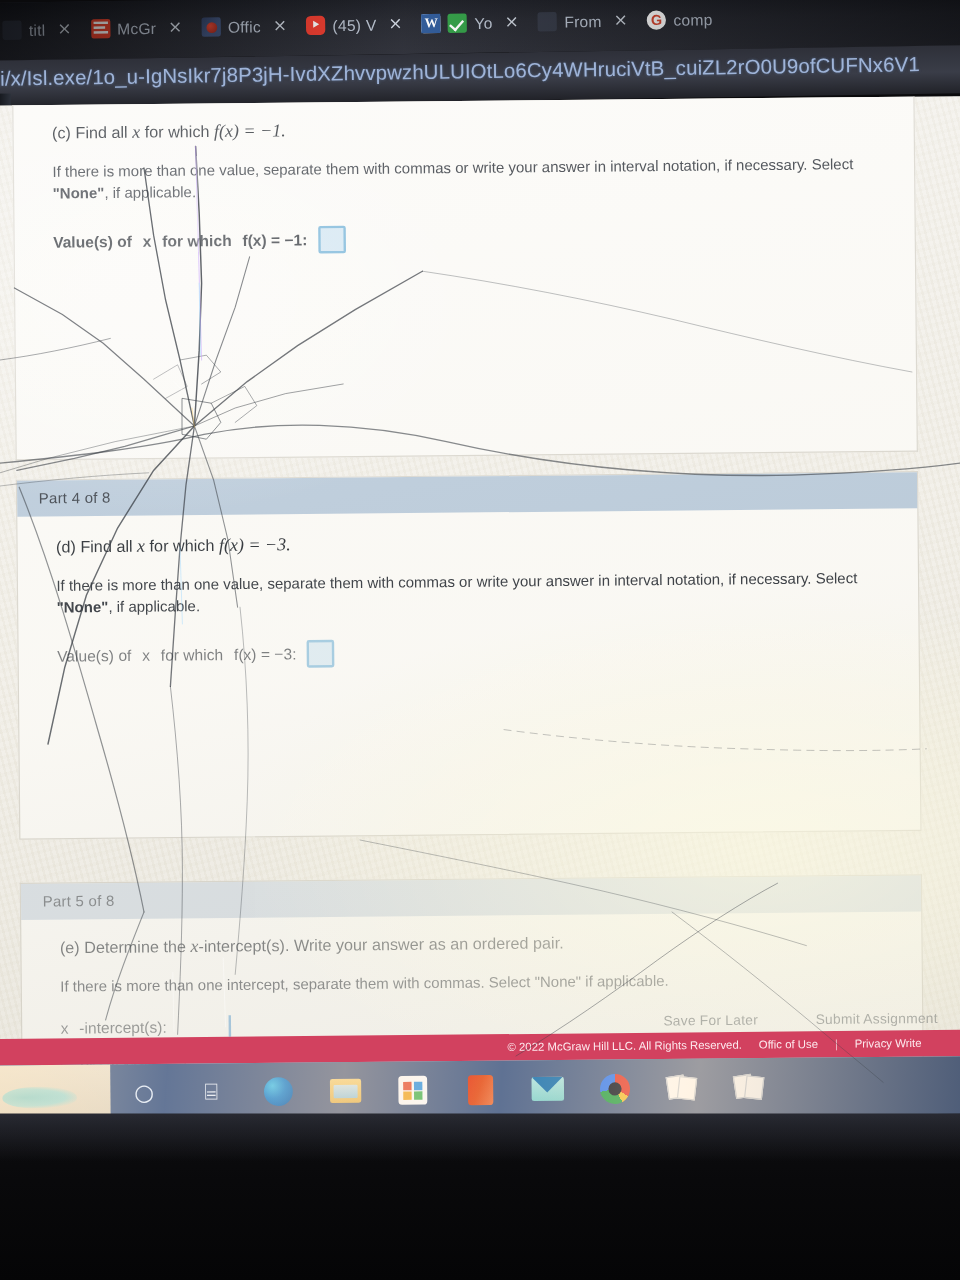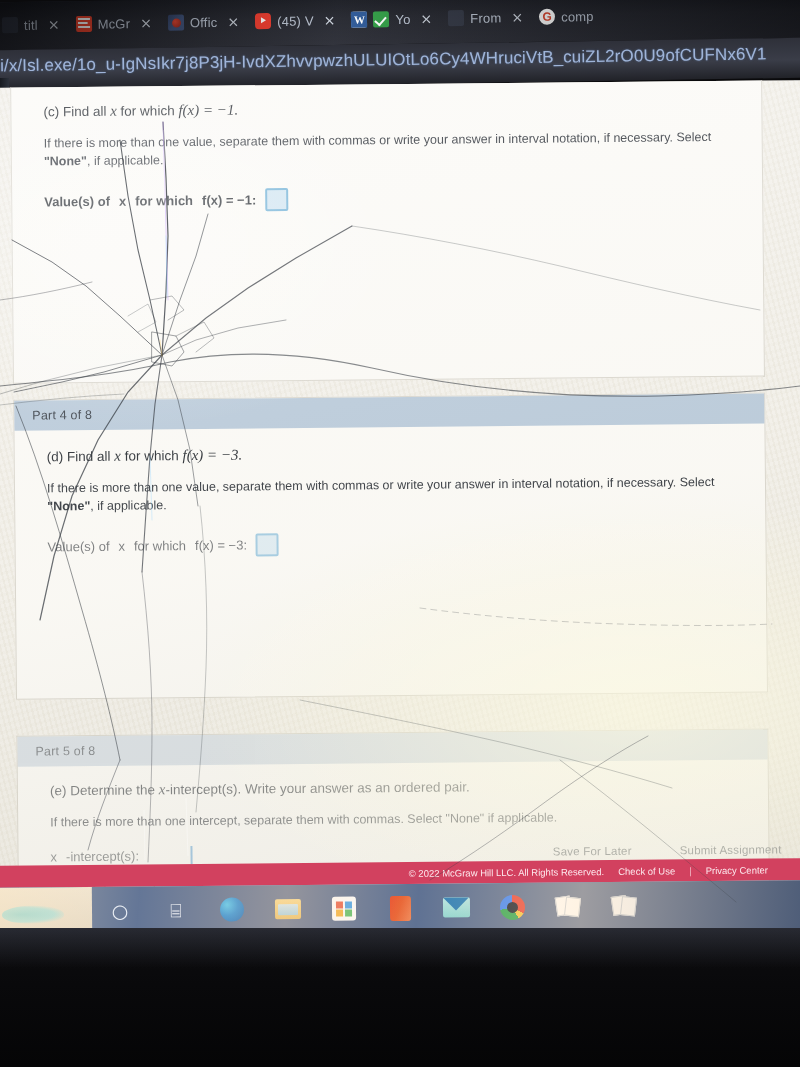--- a/index.html
+++ b/index.html
@@ -393,23 +393,23 @@
     </div>
 
     <div class="actions" style="bottom:30px">
       <div class="faded">Save For Later</div>
       <div class="faded">Submit Assignment</div>
     </div>
   </div>
 
   <div id="footer">
     <div>© 2022 McGraw Hill LLC. All Rights Reserved.</div>
-    <div>Check of Use</div>
+    <div>Offic of Use</div>
     <div class="sep">|</div>
-    <div>Privacy Center</div>
+    <div>Privacy Write</div>
   </div>
 
   <div id="taskbar">
     <div class="tb-wall"></div>
     <div class="tb-ico">
       <span class="g-search">○</span>
     </div>
     <div class="tb-ico">
       <span class="g-task">⌸</span>
     </div>

